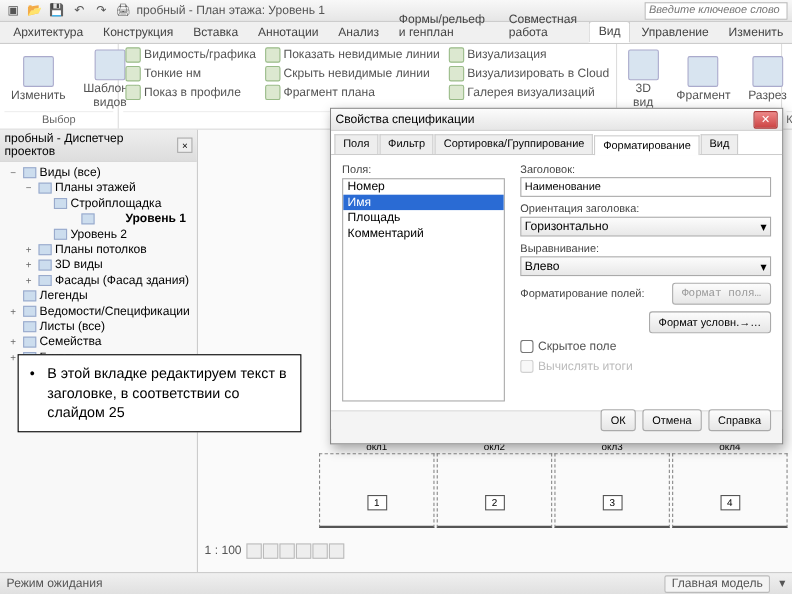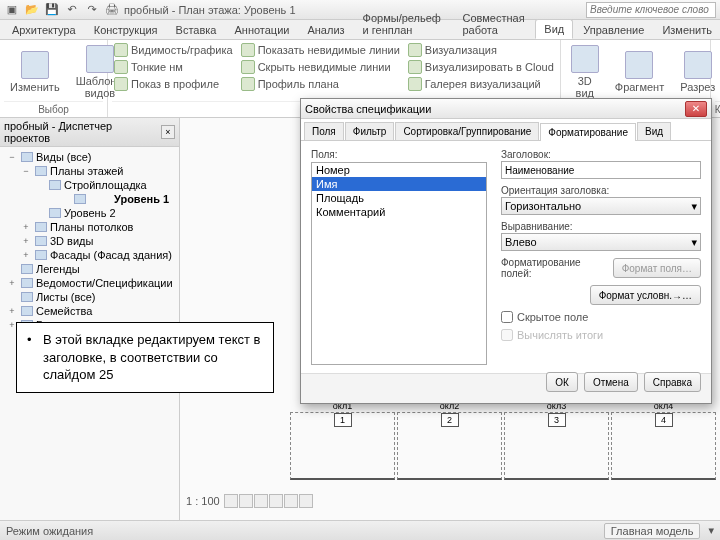--- a/index.html
+++ b/index.html
@@ -37,44 +37,44 @@
 
   
   .dialog { position: absolute; left: 300px; top: 98px; width: 412px; height: 306px; background: #f4f4f4; border: 1px solid #888; box-shadow: 2px 4px 10px rgba(0,0,0,0.35); z-index: 10; }
   .dlg-title { height: 20px; background: linear-gradient(#fcfcfc,#e6e6e6); display: flex; align-items: center; padding: 0 4px; font-size: 11px; border-bottom: 1px solid #ccc; }
   .dlg-title span:first-child { flex: 1; }
   .dlg-close { width: 22px; height: 16px; background: linear-gradient(#e88,#c44); border: 1px solid #a33; color: #fff; display: inline-flex; align-items: center; justify-content: center; font-size: 10px; border-radius: 2px; }
   .dlg-tabs { height: 22px; display: flex; align-items: flex-end; border-bottom: 1px solid #ccc; background: #fff; padding-left: 3px; gap: 1px; }
   .dlg-tab { padding: 3px 7px; font-size: 10px; border: 1px solid #ccc; border-bottom: none; background: #eee; cursor: pointer; }
   .dlg-tab.active { background: #fff; position: relative; top: 1px; }
   .dlg-body { padding: 8px 10px; display: flex; gap: 14px; height: calc(100% - 72px); background: #fff; }
-  .dlg-left { width: 176px; display: flex; flex-direction: column; }
+  .dlg-left { width: 148px; display: flex; flex-direction: column; }
   .dlg-label { font-size: 10px; color: #444; margin-bottom: 2px; }
   .listbox { flex: 1; border: 1px solid #aaa; background: #fff; overflow: hidden; font-size: 10px; }
   .lb-item { padding: 1px 4px; }
   .lb-item.sel { background: #2a6bd4; color: #fff; }
   .dlg-right { flex: 1; display: flex; flex-direction: column; gap: 6px; }
   .fld { display: flex; flex-direction: column; gap: 1px; }
   .fld label { font-size: 10px; color: #444; }
   .inp { height: 18px; border: 1px solid #aaa; background: #fff; font-size: 10px; padding: 0 3px; }
   .sel-inp { height: 18px; border: 1px solid #aaa; background: linear-gradient(#fcfcfc,#e8e8e8); display: flex; align-items: center; justify-content: space-between; padding: 0 3px; font-size: 10px; }
   .dlg-btn { height: 20px; border: 1px solid #aaa; background: linear-gradient(#fcfcfc,#e6e6e6); font-size: 10px; padding: 0 8px; border-radius: 3px; }
-  .dlg-btn.dis { color: #999; }
+  .dlg-btn.dis { color: #999; font-family: Liberation Mono, monospace; }
   .chk { display: flex; align-items: center; gap: 4px; font-size: 10px; color: #555; }
   .chk input { width: 12px; height: 12px; }
   .dlg-foot { height: 17px; display: flex; align-items: center; justify-content: flex-end; gap: 6px; padding: 0 10px; border-top: 1px solid #ddd; background: #f4f4f4; }
   .callout-bubble { position: absolute; left: 462px; top: 178px; width: 70px; height: 22px; border: 2px solid #e6b800; border-radius: 50%/60%; pointer-events: none; }
 
   
   .note { position: absolute; left: 16px; top: 322px; width: 258px; background: #ffffff; border: 1px solid #000; padding: 8px 12px 8px 26px; font-size: 13px; line-height: 1.35; }
   .note::before { content: "•"; position: absolute; left: 10px; top: 8px; font-size: 13px; }
 
   
   .rooms { position: absolute; left: 290px; top: 412px; right: 4px; height: 68px; display: flex; gap: 2px; }
-  .room { flex: 1; border: 1px dashed #888; border-bottom: 2px solid #555; position: relative; display: flex; align-items: flex-start; justify-content: center; }
+  .room { flex: 1; border: 1px dashed #888; border-bottom: 2px solid #555; position: relative; display: flex; align-items: center; justify-content: center; }
   .room-label { position: absolute; top: -12px; left: 50%; transform: translateX(-50%); font-size: 9px; }
   .room-num { width: 18px; height: 14px; border: 1px solid #555; background: #fff; font-size: 9px; display: inline-flex; align-items: center; justify-content: center; margin-bottom: -22px; }
 
   .canvas-axes { position: absolute; left: 220px; top: 130px; }
   .axis-circle { width: 18px; height: 18px; border: 1px solid #666; border-radius: 50%; display: inline-flex; align-items: center; justify-content: center; font-size: 9px; background: #fff; color: #555; position: absolute; }
 
   .scale-box { position: absolute; left: 186px; top: 494px; font-size: 10px; color: #555; display: flex; align-items: center; gap: 4px; }
   .mini-toolbar { display: flex; gap: 1px; }
   .mini-toolbar span { width: 14px; height: 14px; border: 1px solid #bbb; background: #eee; }
 </style>
@@ -140,21 +140,21 @@
           <div class="mini-row">
             <span class="mini-ic"></span>
             <span>Показать невидимые линии</span>
           </div>
           <div class="mini-row">
             <span class="mini-ic"></span>
             <span>Скрыть невидимые линии</span>
           </div>
           <div class="mini-row">
             <span class="mini-ic"></span>
-            <span>Профиль плана</span>
+            <span>Фрагмент плана</span>
           </div>
         </div>
       <div class="col-flex" id="gcol3">
           <div class="mini-row">
             <span class="mini-ic"></span>
             <span>Визуализация</span>
           </div>
           <div class="mini-row">
             <span class="mini-ic"></span>
             <span>Визуализировать в Cloud</span>

